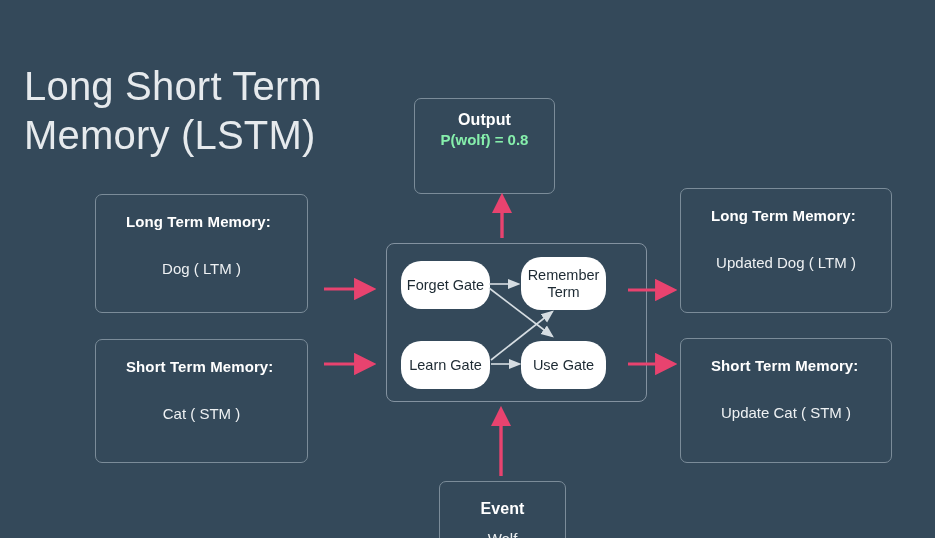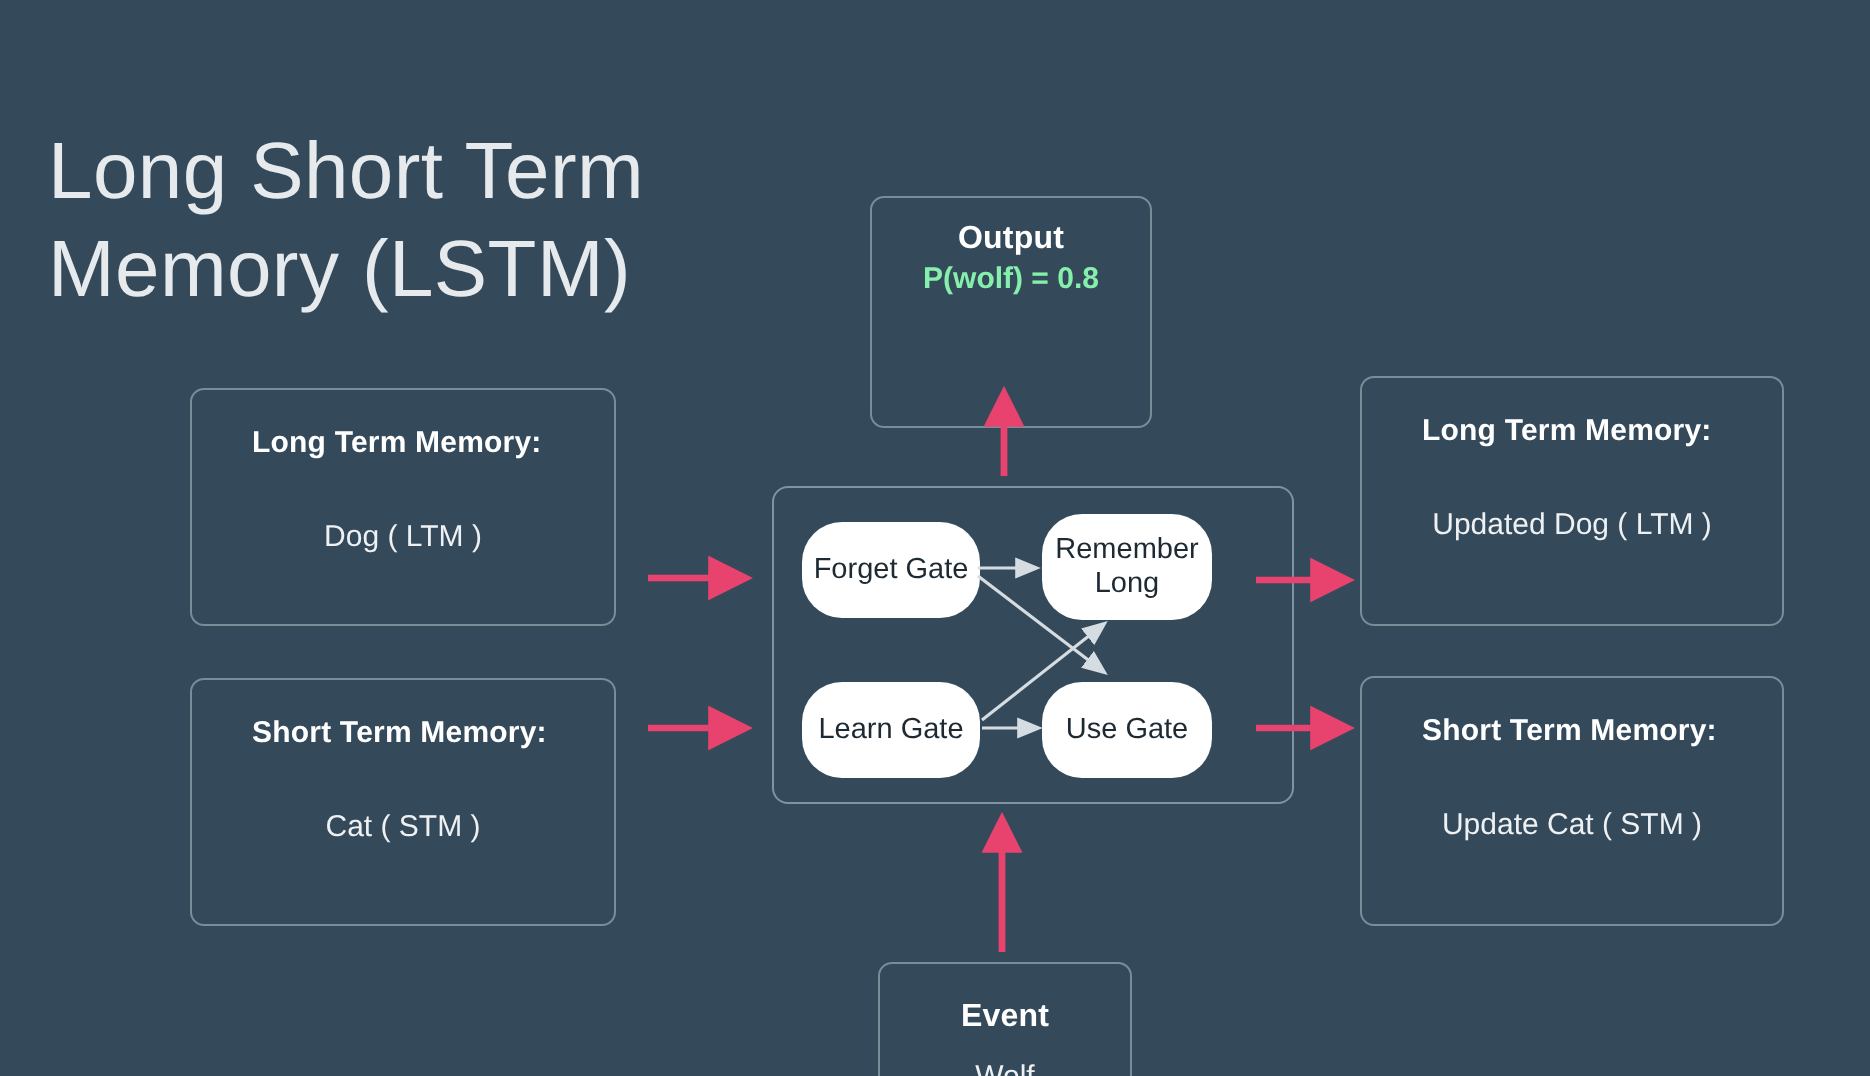--- a/index.html
+++ b/index.html
@@ -117,21 +117,21 @@
   }
 </style>
 </head>
 <body>
 
 <div id="stage">
 
   <div id="title">Long Short Term
 Memory (LSTM)</div>
 
-  <div class="card" id="output-card" style="left:435px; top:54px; width:141px; height:116px;">
+  <div class="card" id="output-card" style="left:414px; top:54px; width:141px; height:96px;">
     <span class="card-title">Output</span>
     <span class="out-line out-line-2">P(wolf) = 0.8</span>
   </div>
 
   <div class="card mem-card" id="ltm-input" style="left:95px; top:150px; width:213px; height:119px;">
     <div class="card-title">Long Term Memory:</div>
     <div class="card-body">Dog ( LTM )</div>
   </div>
 
   <div class="card mem-card" id="stm-input" style="left:95px; top:295px; width:213px; height:124px;">
@@ -154,21 +154,21 @@
     <span class="card-body">Wolf</span>
   </div>
 
   <div id="gate-box" style="left:386px; top:199px; width:261px; height:159px;">
 
     <div class="gate" id="forget-gate" style="left:14px; top:17px; width:89px; height:48px;">
       <span class="gate-label">Forget Gate</span>
     </div>
 
     <div class="gate wrap" id="remember-gate" style="left:134px; top:13px; width:85px; height:53px;">
-      <span class="gate-label">Remember Long</span>
+      <span class="gate-label">Remember Term</span>
     </div>
 
     <div class="gate" id="learn-gate" style="left:14px; top:97px; width:89px; height:48px;">
       <span class="gate-label">Learn Gate</span>
     </div>
 
     <div class="gate" id="use-gate" style="left:134px; top:97px; width:85px; height:48px;">
       <span class="gate-label">Use Gate</span>
     </div>
   </div>

